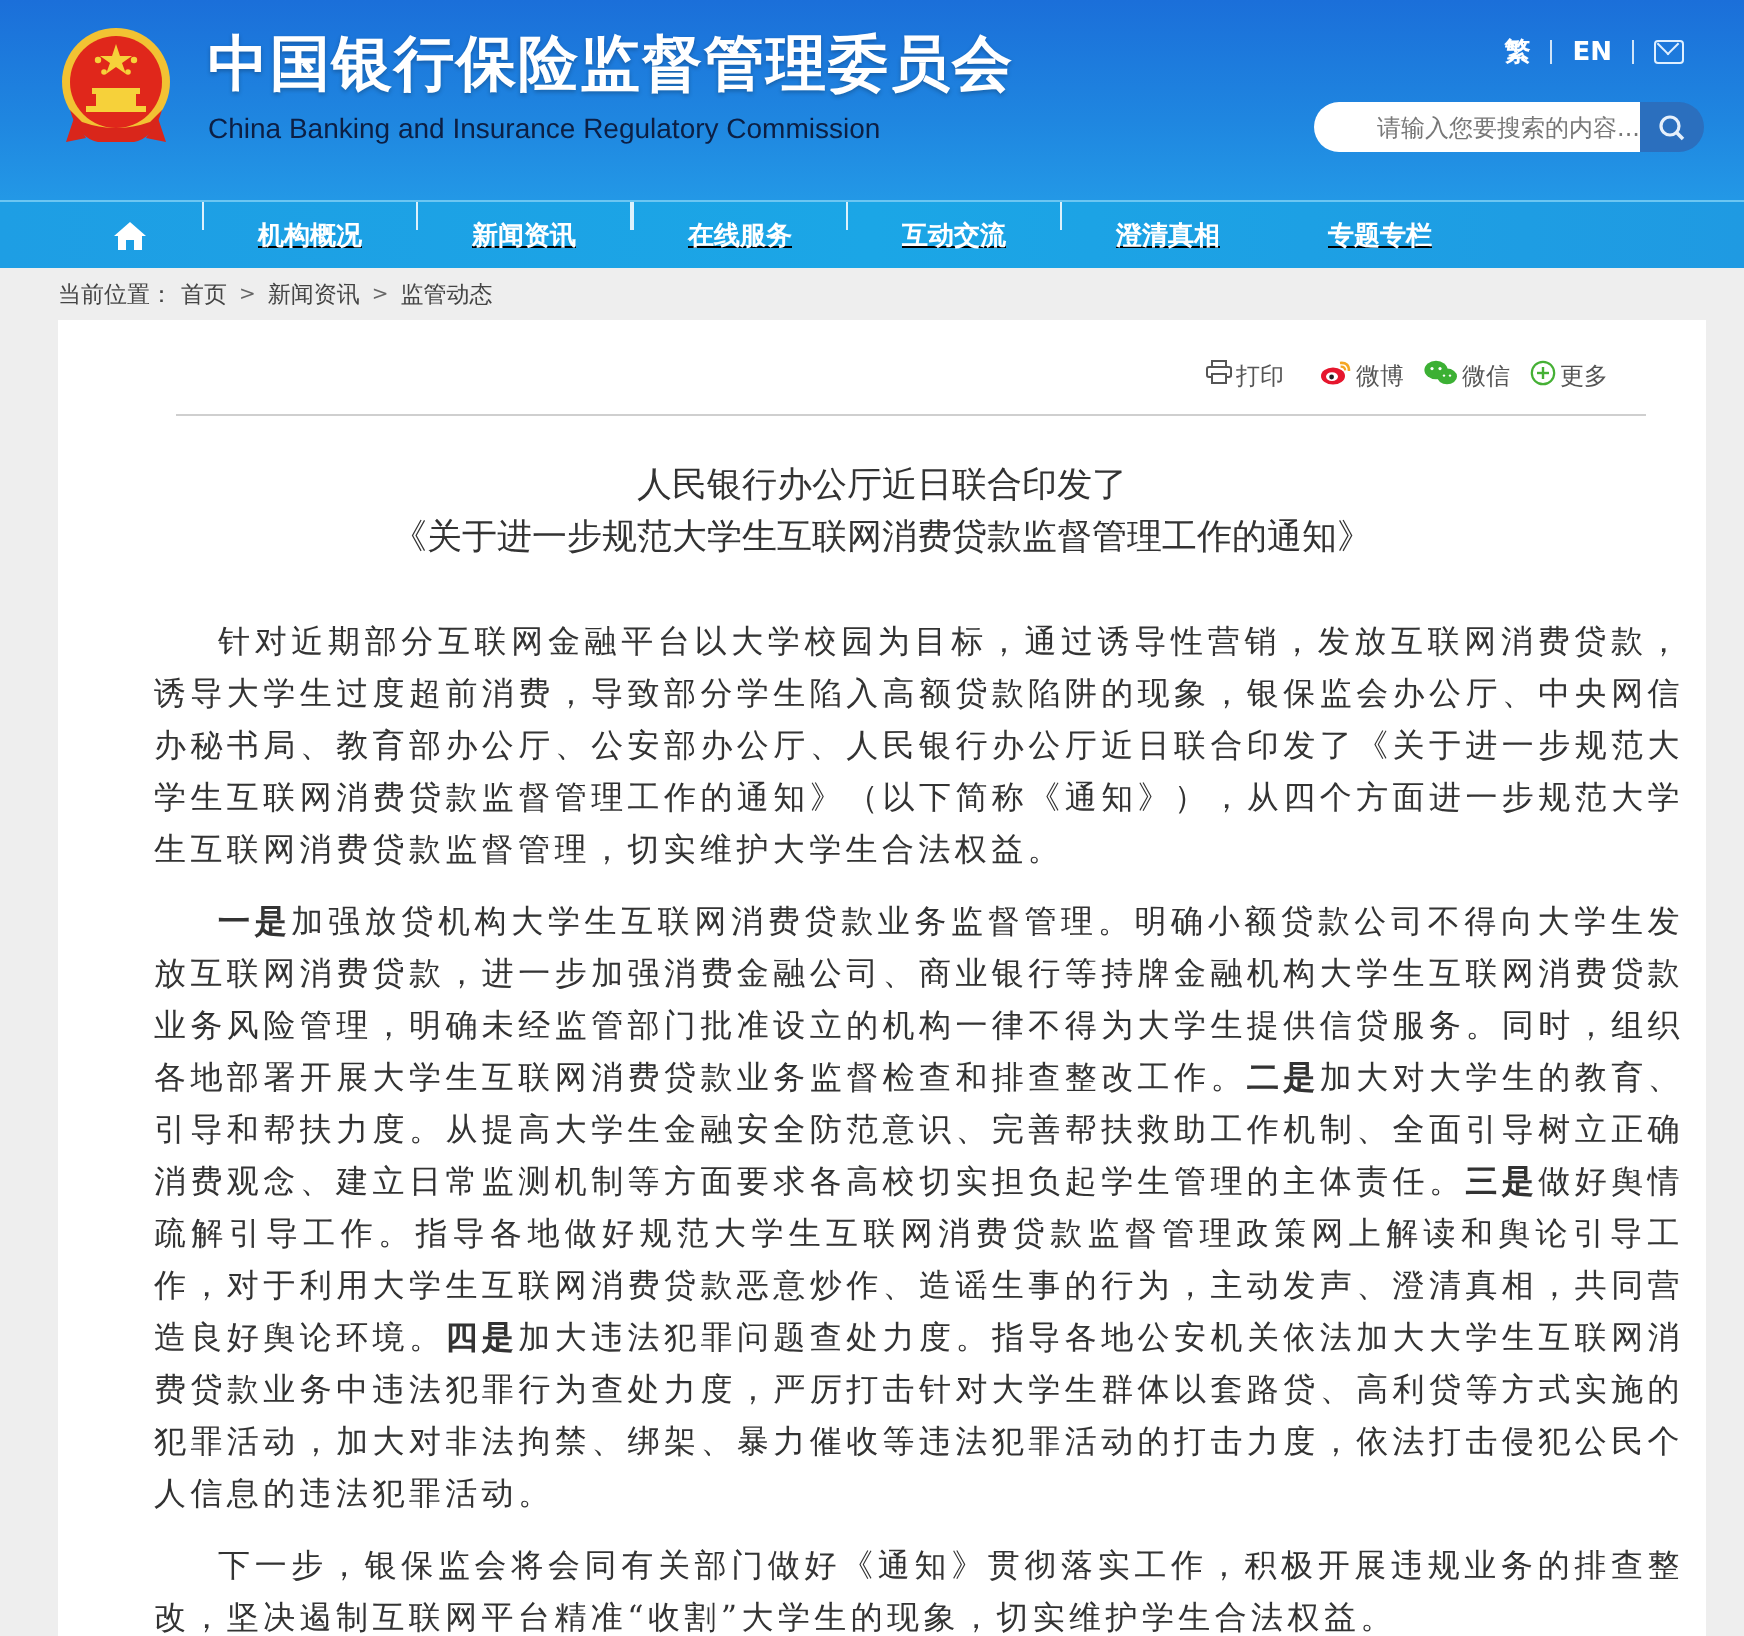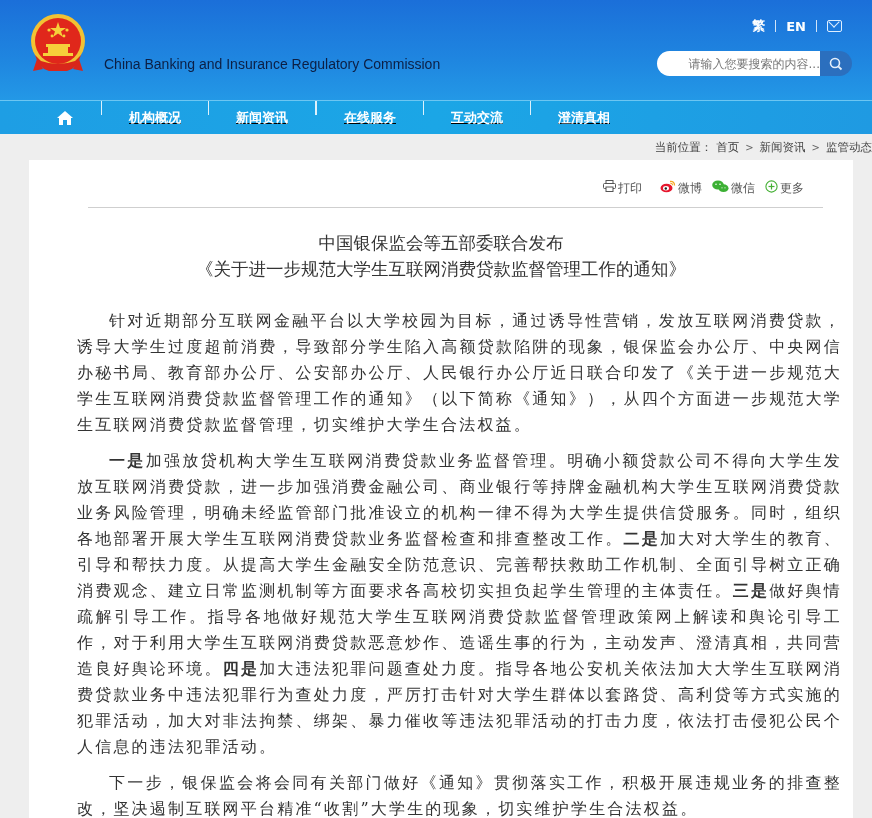--- a/index.html
+++ b/index.html
@@ -29,21 +29,21 @@
   .search input::placeholder { color: #777; }
   .search-btn { width: 32px; height: 25px; background: #2b6fbe; border-radius: 0 13px 13px 0; display: flex; align-items: center; justify-content: center; cursor: pointer; }
   .nav {
     height: 34px; width: 872px; display: flex; 
     background: linear-gradient(90deg, #1e9ee4 0%, #1ba6e6 50%, #1f9ae2 100%);
     border-top: 1px solid #6cc6f2;
     text-decoration: underline;
   }
   .nav-item { display: flex; align-items: center; justify-content: center; height: 34px; color: #fff; font-size: 13px; font-weight: bold; cursor: pointer; }
   .nav-sep { width: 1px; height: 14px; background: rgba(255,255,255,0.85); }
-  .breadcrumb { height: 26px; padding-left: 29px; display: flex; align-items: center; font-size: 11.5px; color: #444; gap: 4px; justify-content: flex-end; }
+  .breadcrumb { height: 26px; padding-left: 29px; display: flex; align-items: center; font-size: 11.5px; color: #444; gap: 4px; }
   .breadcrumb .gt { color: #666; font-size: 10px; padding: 0 2px; }
   .breadcrumb a { color: #444; text-decoration: none; cursor: pointer; }
   .panel { position: absolute; left: 29px; top: 160px; width: 824px; height: 670px; background: #fff; }
   .meta { position: absolute; left: 74px; top: 20px; font-size: 12px; color: #555; display: flex; gap: 20px; white-space: nowrap; }
   .share { position: absolute; right: 49px; top: 20px; display: flex; gap: 10px; font-size: 12px; color: #555; align-items: center; }
   .share-item { display: flex; align-items: flex-start; gap: 2px; cursor: pointer; }
   .meta-line { position: absolute; left: 59px; right: 30px; top: 47px; height: 1px; background: #cfcfcf; }
   .art-title { position: absolute; left: 0; width: 824px; top: 70px; text-align: center; color: #333; font-size: 17.5px; line-height: 26px; }
   .body { position: absolute; left: 48px; width: 765px; top: 148px; color: #333; font-size: 16px; line-height: 26px; letter-spacing: 2.2px; font-family: "DejaVu Serif", serif; }
   .body p { text-indent: 2em; text-align: justify; }
@@ -61,20 +61,21 @@
     <circle cx="38" cy="17" r="1.6" fill="#f6d13a"></circle>
     <circle cx="23" cy="23" r="1.4" fill="#f6d13a"></circle>
     <circle cx="35" cy="23" r="1.4" fill="#f6d13a"></circle>
     <rect x="17" y="31" width="24" height="3" fill="#f6d13a"></rect>
     <rect x="19" y="34" width="20" height="6" fill="#f6d13a"></rect>
     <rect x="14" y="40" width="30" height="3" fill="#f6d13a"></rect>
     <path d="M6 42 Q10 56 20 58 L38 58 Q48 56 52 42 L46 48 Q29 54 12 48 Z" fill="#d9261b"></path>
     <path d="M8 46 L4 58 L14 56 Z" fill="#d9261b"></path>
     <path d="M50 46 L54 58 L44 56 Z" fill="#d9261b"></path>
   </svg>
+  <div class="title-cn">中国银行保险监督管理委员会</div>
   <div class="title-en">China Banking and Insurance Regulatory Commission</div>
 
   <div class="lang">
     <span style="cursor:pointer">繁</span>
     <span class="sep"></span>
     <span style="cursor:pointer">EN</span>
     <span class="sep"></span>
     <span class="mail-icon"></span>
   </div>
 
@@ -99,20 +100,21 @@
   <div class="nav-item" style="width:106px">机构概况</div>
   <span class="nav-sep"></span>
   <div class="nav-item" style="width:106px">新闻资讯</div>
   <span class="nav-sep"></span>
   <span class="nav-sep"></span>
   <div class="nav-item" style="width:106px">在线服务</div>
   <span class="nav-sep"></span>
   <div class="nav-item" style="width:106px">互动交流</div>
   <span class="nav-sep"></span>
   <div class="nav-item" style="width:106px">澄清真相</div>
+  <div class="nav-item" style="width:106px">专题专栏</div>
 </div>
 
 <div class="breadcrumb">
   <span>当前位置：</span>
   <a>首页</a>
   <span class="gt">&gt;</span>
   <a>新闻资讯</a>
   <span class="gt">&gt;</span>
   <a>监管动态</a>
 </div>
@@ -155,21 +157,21 @@
         <line x1="6.5" y1="3.5" x2="6.5" y2="9.5" stroke="#45b035" stroke-width="1.2"></line>
         <line x1="3.5" y1="6.5" x2="9.5" y2="6.5" stroke="#45b035" stroke-width="1.2"></line>
       </svg>
       <span>更多</span>
     </div>
   </div>
 
   <div class="meta-line"></div>
 
   <div class="art-title">
-    <div>中国银保监会等五部委联合发布</div>
+    <div>人民银行办公厅近日联合印发了</div>
     <div>《关于进一步规范大学生互联网消费贷款监督管理工作的通知》</div>
   </div>
 
   <div class="body">
     <p style="margin-bottom:10px">针对近期部分互联网金融平台以大学校园为目标，通过诱导性营销，发放互联网消费贷款，诱导大学生过度超前消费，导致部分学生陷入高额贷款陷阱的现象，银保监会办公厅、中央网信办秘书局、教育部办公厅、公安部办公厅、人民银行办公厅近日联合印发了《关于进一步规范大学生互联网消费贷款监督管理工作的通知》（以下简称《通知》），从四个方面进一步规范大学生互联网消费贷款监督管理，切实维护大学生合法权益。</p>
     <p style="margin-bottom:10px"><b>一是</b><span>加强放贷机构大学生互联网消费贷款业务监督管理。明确小额贷款公司不得向大学生发放互联网消费贷款，进一步加强消费金融公司、商业银行等持牌金融机构大学生互联网消费贷款业务风险管理，明确未经监管部门批准设立的机构一律不得为大学生提供信贷服务。同时，组织各地部署开展大学生互联网消费贷款业务监督检查和排查整改工作。</span><b>二是</b><span>加大对大学生的教育、引导和帮扶力度。从提高大学生金融安全防范意识、完善帮扶救助工作机制、全面引导树立正确消费观念、建立日常监测机制等方面要求各高校切实担负起学生管理的主体责任。</span><b>三是</b><span>做好舆情疏解引导工作。指导各地做好规范大学生互联网消费贷款监督管理政策网上解读和舆论引导工作，对于利用大学生互联网消费贷款恶意炒作、造谣生事的行为，主动发声、澄清真相，共同营造良好舆论环境。</span><b>四是</b><span>加大违法犯罪问题查处力度。指导各地公安机关依法加大大学生互联网消费贷款业务中违法犯罪行为查处力度，严厉打击针对大学生群体以套路贷、高利贷等方式实施的犯罪活动，加大对非法拘禁、绑架、暴力催收等违法犯罪活动的打击力度，依法打击侵犯公民个人信息的违法犯罪活动。</span></p>
     <p>下一步，银保监会将会同有关部门做好《通知》贯彻落实工作，积极开展违规业务的排查整改，坚决遏制互联网平台精准“收割”大学生的现象，切实维护学生合法权益。</p>
   </div>
 </div>
 

